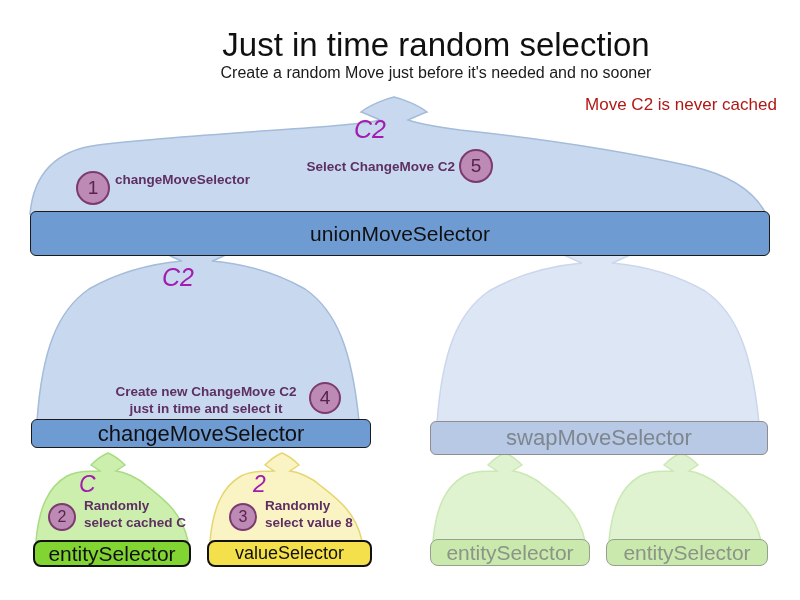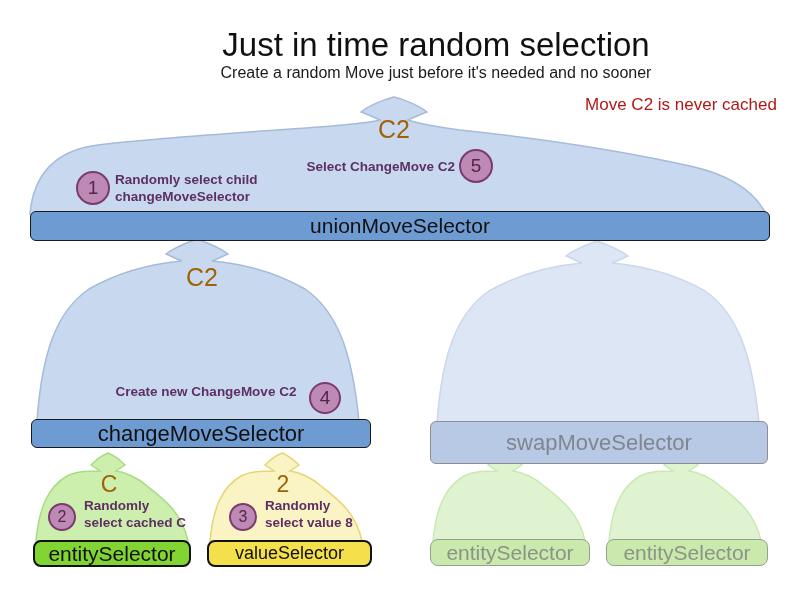--- a/index.html
+++ b/index.html
@@ -23,21 +23,21 @@
   .bar-yellow{background:#f4e04a;border:2px solid #111;border-radius:8px;font-size:18px;color:#101010;}
   .bar-green-faded{background:#c9e9ad;border:1.5px solid #97a08f;border-radius:8px;font-size:21px;color:#8c9387;}
 
   .step-circle{
     position:absolute;border-radius:50%;background:#bc8ab4;border:2.5px solid #7c3a6f;
     box-sizing:border-box;display:flex;align-items:center;justify-content:center;
     color:#58244e;font-size:19px;
   }
   .step-circle.small{font-size:16px;}
   .step-text{position:absolute;font-size:13.5px;line-height:17px;color:#5e2f63;font-weight:bold;}
-  .black-label{position:absolute;text-align:center;color:#a16207;}
+  .black-label{position:absolute;color:#a21caf;font-style:italic;}
 </style>
 </head>
 <body>
 
 <svg class="canvas" width="800" height="600" viewBox="0 0 800 600">
   <defs>
     <path id="midDome" d="M 5 182 C 10 112, 25 72, 57 50 C 92 30, 128 24, 150 22 C 144 20, 139 17, 134 15 C 143 8, 157 3, 165 0 C 173 3, 187 8, 196 15 C 191 17, 186 20, 180 22 C 202 24, 238 30, 273 50 C 305 72, 320 112, 327 182 Z"></path>
     <path id="smallDome" d="M 2 88 C 5 55, 14 34, 33 23 C 46 16, 58 19, 66 18 C 63 16, 60 14, 57 12 C 62 7, 69 2, 74 0 C 79 2, 86 7, 91 12 C 88 14, 85 16, 82 18 C 90 19, 103 24, 113 33 C 131 47, 148 60, 154 88 Z"></path>
   </defs>
 
@@ -49,49 +49,49 @@
   <use href="#smallDome" x="34" y="453" fill="#cdefae" stroke="#a8dc82" stroke-width="1.5"></use>
   <use href="#smallDome" x="208" y="453" fill="#faf3c3" stroke="#e6d671" stroke-width="1.5"></use>
   <use href="#smallDome" x="431" y="453" fill="#e0f3d0" stroke="#cbe8b4" stroke-width="1.5"></use>
   <use href="#smallDome" x="607" y="453" fill="#e0f3d0" stroke="#cbe8b4" stroke-width="1.5"></use>
 </svg>
 
 <div id="title" class="abs">Just in time random selection</div>
 <div id="subtitle" class="abs">Create a random Move just before it's needed and no sooner</div>
 <div id="note" class="abs">Move C2 is never cached</div>
 
-<div class="bar bar-blue" style="left:30px;top:211px;width:740px;height:30px;">unionMoveSelector</div>
+<div class="bar bar-blue" style="left:30px;top:211px;width:740px;height:45px;">unionMoveSelector</div>
 <div class="bar bar-blue" style="left:31px;top:419px;width:340px;height:29px;font-size:22px;">changeMoveSelector</div>
-<div class="bar bar-blue-faded" style="left:430px;top:421px;width:338px;height:43px;font-size:22px;">swapMoveSelector</div>
+<div class="bar bar-blue-faded" style="left:430px;top:421px;width:338px;height:34px;font-size:22px;">swapMoveSelector</div>
 <div class="bar bar-green" style="left:33px;top:540px;width:158px;height:27px;">entitySelector</div>
 <div class="bar bar-yellow" style="left:207px;top:540px;width:165px;height:27px;">valueSelector</div>
 <div class="bar bar-green-faded" style="left:430px;top:539px;width:160px;height:27px;">entitySelector</div>
 <div class="bar bar-green-faded" style="left:606px;top:539px;width:162px;height:27px;">entitySelector</div>
 
 <div class="black-label" style="left:354px;top:115px;width:80px;font-size:25px;">C2</div>
 <div class="black-label" style="left:162px;top:263px;width:80px;font-size:25px;">C2</div>
 <div class="black-label" style="left:79px;top:471px;width:60px;font-size:23px;">C</div>
 <div class="black-label" style="left:253px;top:471px;width:60px;font-size:23px;">2</div>
 
 <div class="step-circle" style="left:76px;top:171px;width:34px;height:34px;">1</div>
 <div class="step-circle small" style="left:48px;top:503px;width:28px;height:28px;">2</div>
 <div class="step-circle small" style="left:229px;top:503px;width:28px;height:28px;">3</div>
 <div class="step-circle" style="left:309px;top:382px;width:32px;height:32px;">4</div>
 <div class="step-circle" style="left:459px;top:149px;width:34px;height:34px;">5</div>
 
 <div class="step-text" style="left:115px;top:171px;">
-  <div>Randomly select child</div>
   <div>changeMoveSelector</div>
 </div>
 <div class="step-text" style="left:84px;top:497px;">
   <div>Randomly</div>
   <div>select cached C</div>
 </div>
 <div class="step-text" style="left:265px;top:497px;">
   <div>Randomly</div>
   <div>select value 8</div>
 </div>
 <div class="step-text" style="left:106px;top:383px;width:200px;text-align:center;">
   <div>Create new ChangeMove C2</div>
+  <div>just in time and select it</div>
 </div>
 <div class="step-text" style="left:295px;top:158px;width:160px;text-align:right;">
   <div>Select ChangeMove C2</div>
 </div>
 
 </body></html>

